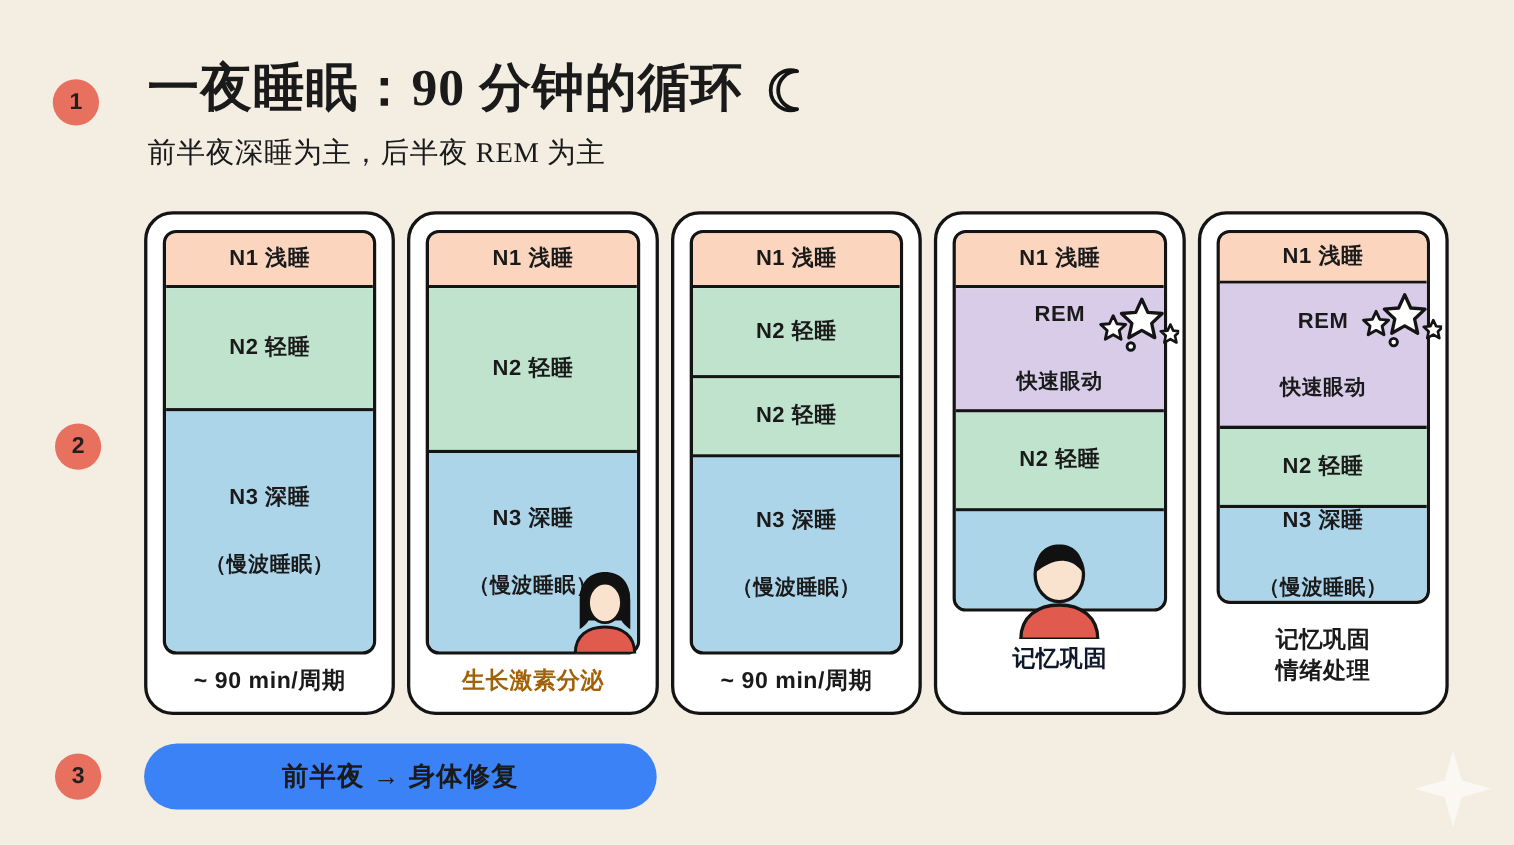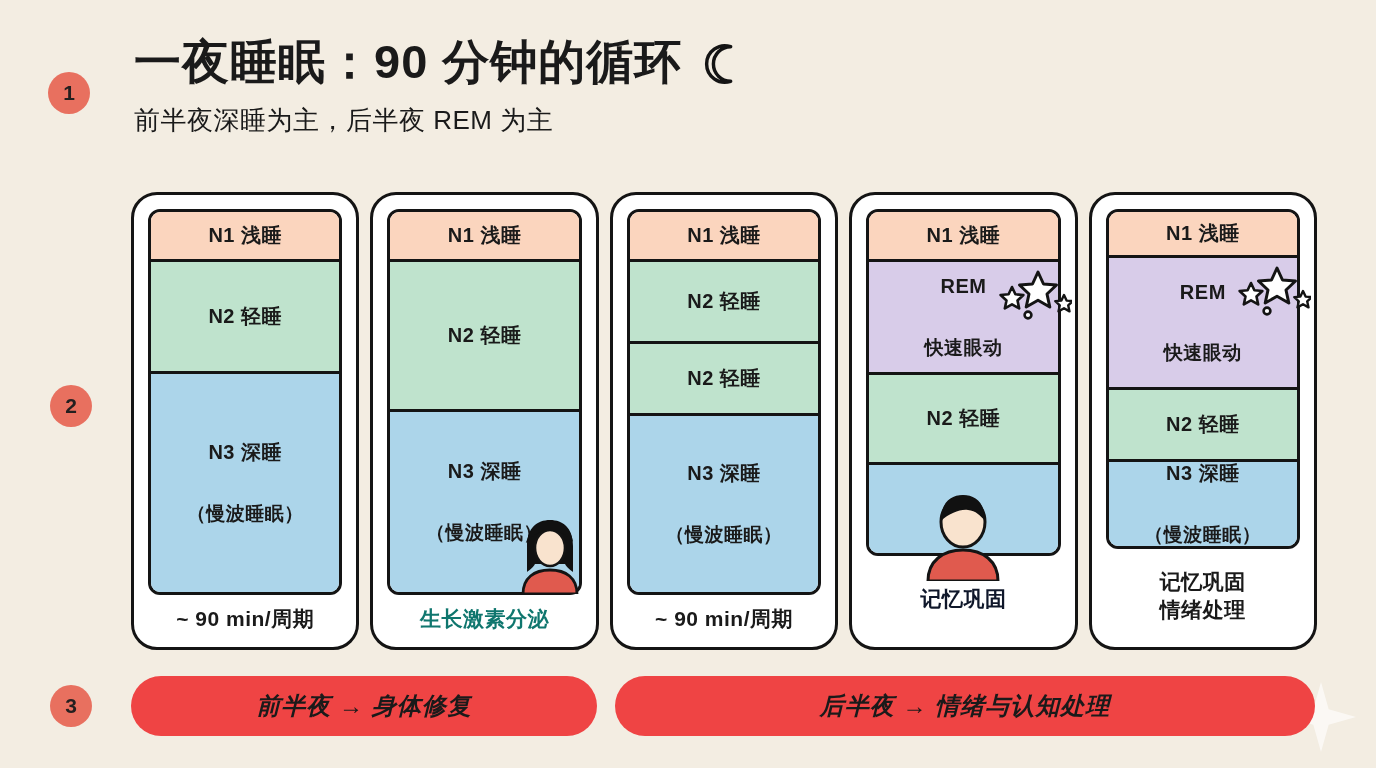--- a/index.html
+++ b/index.html
@@ -38,21 +38,21 @@
     display:flex;
     align-items:center;
     justify-content:center;
     letter-spacing:0;
   }
   #badge1 { left:48px; top:72px; }
   #badge2 { left:50px; top:385px; }
   #badge3 { left:50px; top:685px; }
 
   
-  .header { position:absolute; left:134px; top:36px; }
+  .header { position:absolute; left:134px; top:54px;font-family:Liberation Serif, serif; }
   .title {
     font-size:47px;
     font-weight:700;
     letter-spacing:1px;
     line-height:1.12;
     display:flex;
     align-items:center;
     gap:18px;
     white-space:nowrap;
   }
@@ -131,30 +131,29 @@
 
   
   .bars {
     position:absolute;
     left:131px; top:676px;
     width:1186px; height:60px;
     display:flex;
     gap:18px;
   }
   .bar {
-    background:#ef4444;
+    background:#3b82f6;
     border-radius:30px;
     display:flex;
     align-items:center;
     justify-content:center;
     font-size:24px;
     font-weight:600;
     letter-spacing:1px;
     white-space:nowrap;
-    font-style:italic;
   }
   .bar.first { flex:0 0 466px; }
   .bar.second { flex:0 0 700px; }
 </style>
 </head>
 <body>
 
 <div class="sparkle big"></div>
 
 <div class="badge" id="badge1">1</div>
@@ -201,21 +200,21 @@
           <div>N3 深睡</div>
           <div class="sub">（慢波睡眠）</div>
           <div class="person female"><svg viewBox="0 0 70 78" xmlns="http://www.w3.org/2000/svg">
   <path d="M12 30 C12 12 22 4 35 4 C48 4 58 12 58 30 L58 56 C58 56 52 52 50 48 L20 48 C18 52 12 56 12 56 Z" fill="#111"></path>
   <ellipse cx="35" cy="32" rx="15" ry="18" fill="#F9E3CE" stroke="#141414" stroke-width="2.6"></ellipse>
   <path d="M12 26 C14 12 23 5 35 5 C47 5 56 12 58 26 C52 18 44 15 35 15 C26 15 18 18 12 26 Z" fill="#111"></path>
   <path d="M8 78 C8 62 19 54 35 54 C51 54 62 62 62 78 Z" fill="#E05A4E" stroke="#141414" stroke-width="2.8" stroke-linejoin="round"></path>
 </svg></div>
         </div>
       </div>
-      <div class="caption" style="color: #0f766e;">
+      <div class="caption" style="color: #a16207;">
         <div>生长激素分泌</div>
       </div>
     </div>
     <div class="card">
       <div class="stack">
         <div class="seg" style="background: rgb(251, 213, 190); height: 50px; flex: 0 0 50px;">
           <div>N1 浅睡</div>
         </div>
         <div class="seg" style="background: rgb(191, 227, 205); height: 82px; flex: 0 0 82px;">
           <div>N2 轻睡</div>
@@ -289,16 +288,13 @@
         <div>记忆巩固</div>
         <div>情绪处理</div>
       </div>
     </div>
   </div>
 
 <div class="bars">
     <div class="bar first">
       <span>前半夜 → 身体修复</span>
     </div>
-    <div class="bar second">
-      <span>后半夜 → 情绪与认知处理</span>
-    </div>
   </div>
 
 </body></html>

